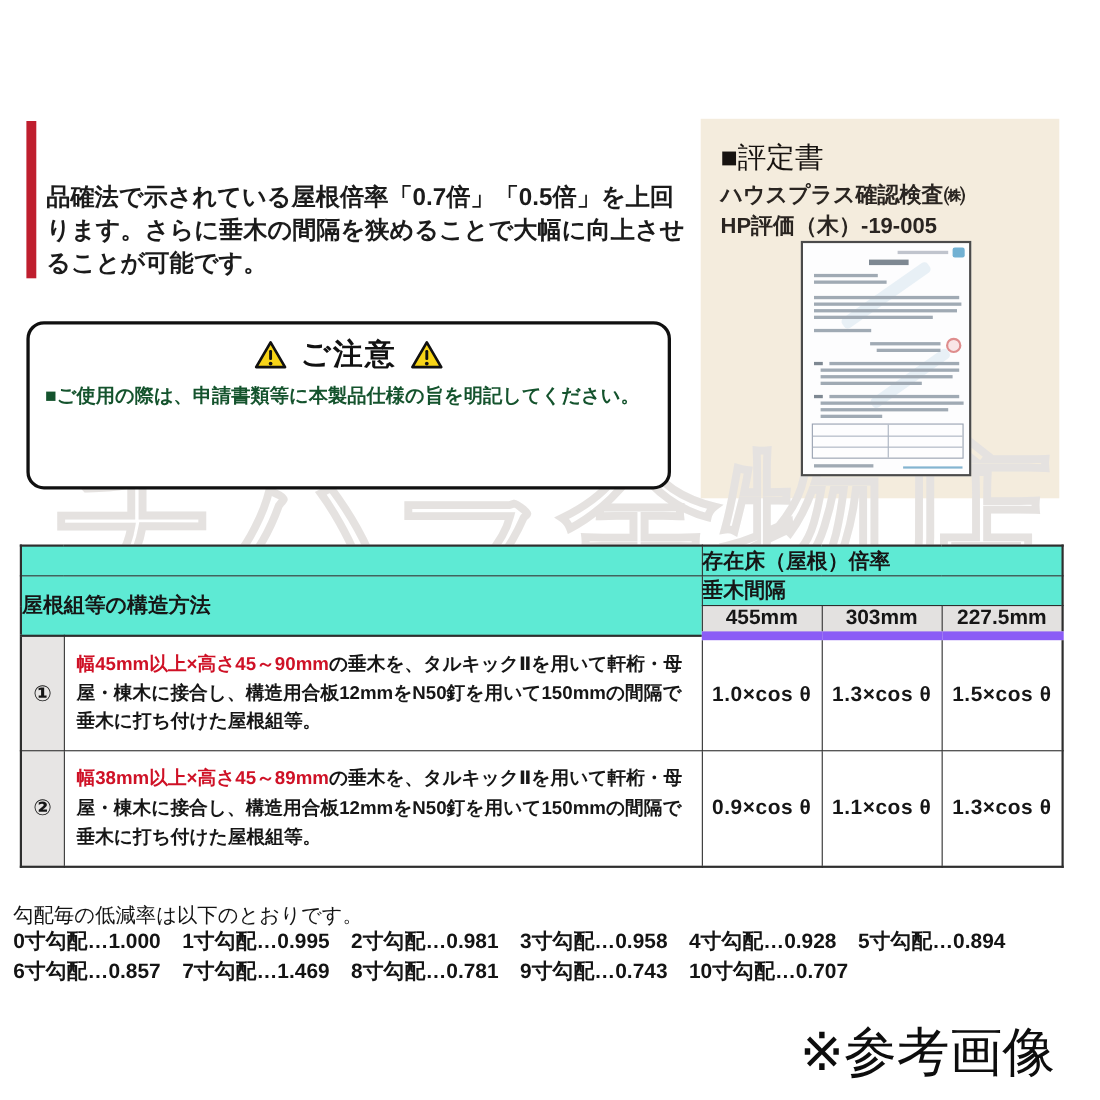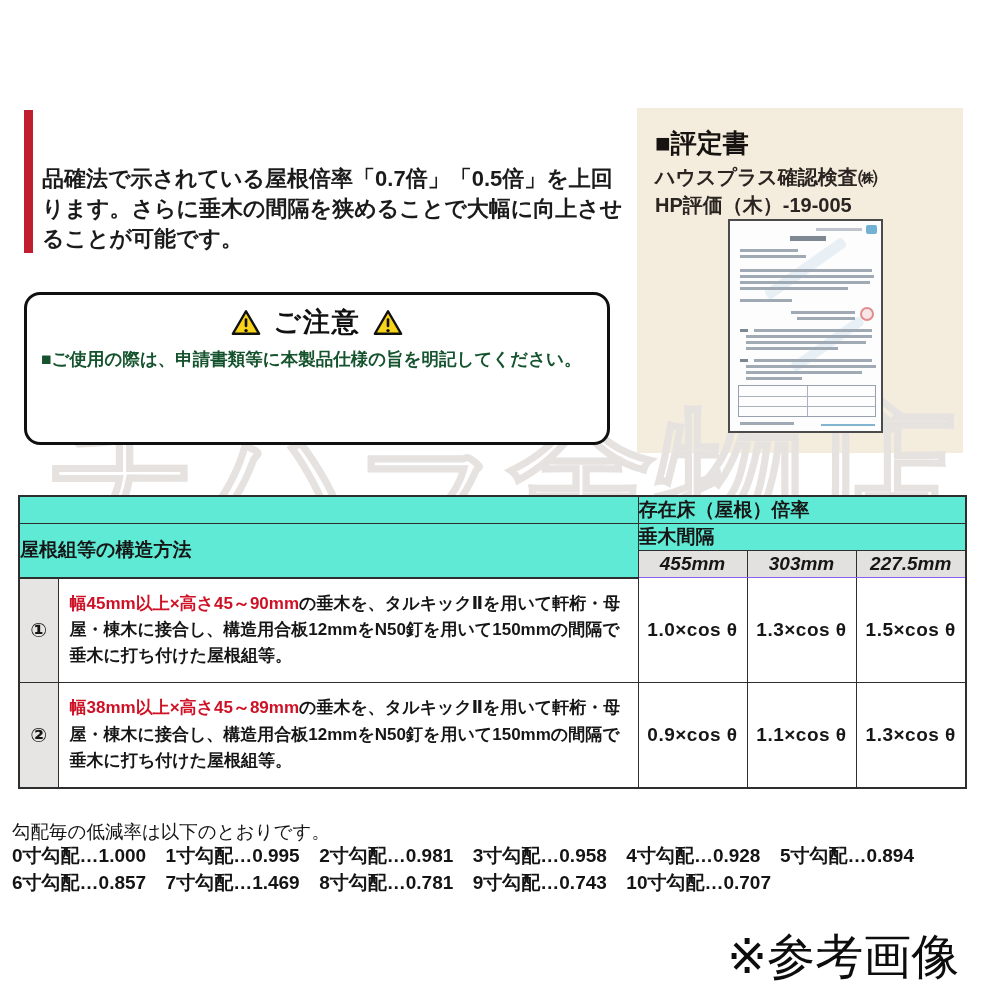--- a/index.html
+++ b/index.html
@@ -30,21 +30,21 @@
     background:#fff; border:3px solid #101010; border-radius:16px;
   }
   .caution-title-row { display:flex; align-items:center; justify-content:center; gap:12px; margin-top:9px; }
   .caution-title { font-size:27px; font-weight:bold; color:#111; letter-spacing:2px; }
   .caution-items { margin:7px 12px 0 14px; }
   .caution-item { font-size:17.5px; line-height:1.47; font-weight:600; color:#14532d; white-space:nowrap; }
   .caution-item.indent { padding-left:18px; }
 
   
   .beige-panel { position:absolute; left:637px; top:108px; width:326px; height:345px; background:#f4ecdd; z-index:0; }
-  .cert-heading { position:absolute; left:655px; top:126px; font-size:26px; font-weight:700; color:#171310; z-index:2; white-space:nowrap; }
+  .cert-heading { position:absolute; left:655px; top:126px; font-size:26px; font-weight:400; color:#171310; z-index:2; white-space:nowrap; }
   .cert-org { position:absolute; left:655px; top:164px; font-size:20px; font-weight:600; color:#2a2521; z-index:2; white-space:nowrap; }
   .cert-num { position:absolute; left:655px; top:192px; font-size:20px; font-weight:600; color:#2a2521; z-index:2; white-space:nowrap; }
 
   
   .cert { position:absolute; left:728px; top:219px; width:155px; height:214px; background:#fdfdfe; border:2px solid #4b4b4b; z-index:3; }
   .cl { position:absolute; height:2.5px; background:#a0aab4; }
   .cl.dark { background:#7e8892; }
   .cl.blue { background:#83b4d0; }
   .c-icon { position:absolute; top:4px; right:4px; width:11px; height:9px; background:#72b1d3; border-radius:2px; }
   .c-stamp { position:absolute; top:86px; right:7px; width:14px; height:14px; border:2px solid rgba(205,80,80,.6); border-radius:50%; background:rgba(235,150,150,.22); }
@@ -55,21 +55,21 @@
   .c-table .v { position:absolute; top:0; bottom:0; left:50%; width:0; border-left:1px solid #aab2c0; }
 
   
   .main-table-wrap { position:absolute; left:18px; top:495px; z-index:2; }
   table.main { border-collapse:collapse; table-layout:fixed; width:947px; background:#fff; }
   table.main td { border:1px solid #2e2e2e; font-weight:600; color:#161616; }
   table.main { border:2px solid #2e2e2e; }
   td.hdr { background:#5eead4; text-align:left; vertical-align:middle; font-size:19px; }
   td.hdr-mm { background:#e3e1e0; text-align:center; vertical-align:middle; font-size:19px; border-left:1px dotted #3a3a3a !important; }
   td.hdr-mm.first { border-left:1px solid #2e2e2e !important; }
-  tr.hdr-bottom td { border-bottom:1px solid #8b5cf6;font-style:italic; }
+  tr.hdr-bottom td { border-bottom:8px solid #8b5cf6; }
   td.method { border-bottom:2px solid #2e2e2e !important; }
   td.num { background:#e7e5e4; text-align:center; vertical-align:middle; font-size:20px; }
   td.desc { padding:6px 10px 6px 11px; font-size:17px; line-height:1.55; vertical-align:middle; background:#fff; }
   td.desc .red { color:#cf1126; }
   td.val { text-align:center; vertical-align:middle; font-size:19px; letter-spacing:0.5px; background:#fff; }
   td.val.dashed { border-left:1px dashed #3a3a3a !important; }
   tr.body-row { height:105px; }
 
   
   .note-line1 { position:absolute; left:12px; top:789px; font-size:18.5px; font-weight:600; color:#141414; z-index:2; white-space:nowrap; }

